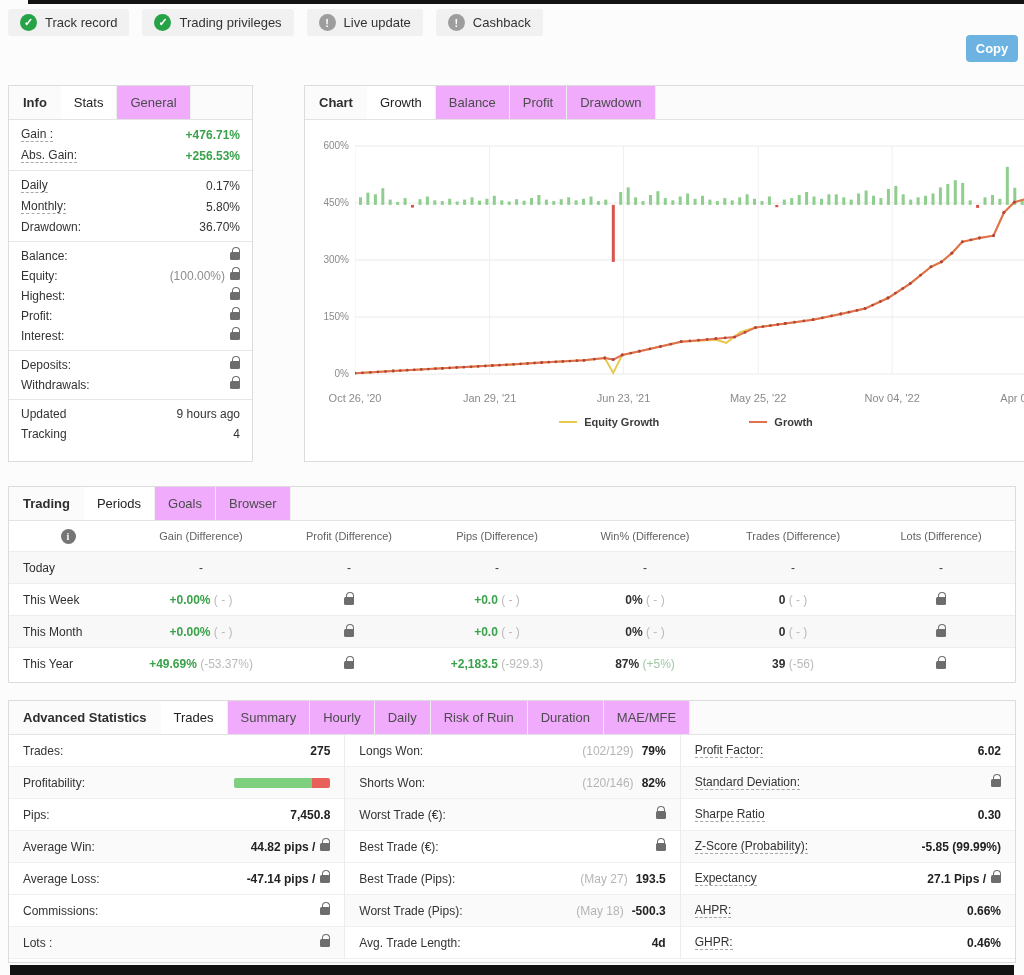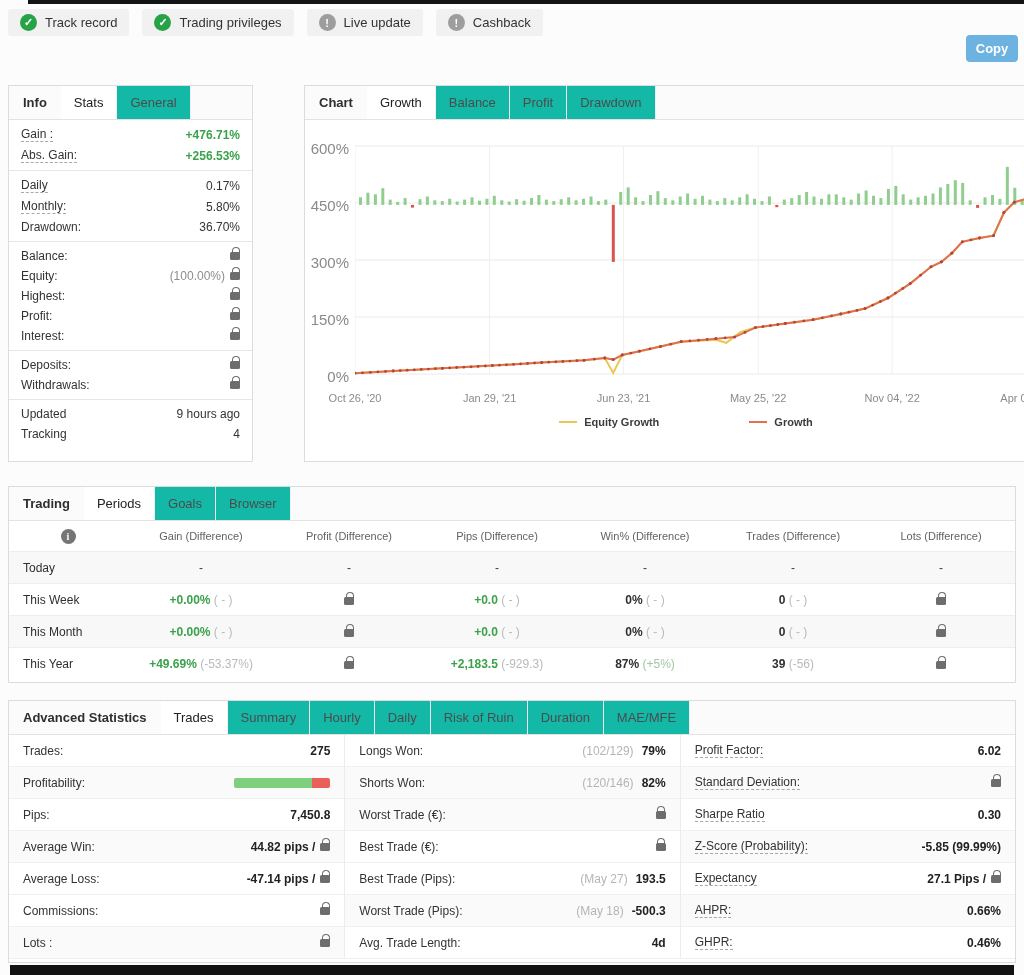--- a/index.html
+++ b/index.html
@@ -18,40 +18,40 @@
   .bicon.ok { background:#27a347; }
   .bicon.warn { background:#9d9d9d; }
   .copy-btn { position:absolute; right:6px; top:35px; width:52px; height:27px; border:none;
               background:#6db3e2; color:#fff; font-size:13px; font-weight:bold;
               border-radius:4px; font-family:inherit; cursor:pointer; }
   
   .panel { position:absolute; background:#fff; border:1px solid #dcdcdc; }
   .tabstrip { display:flex; align-items:stretch; height:34px; background:#fbfbfb;
               border-bottom:1px solid #e3e3e3; font-size:13px; overflow:hidden; }
   .tabstrip .ttl { display:flex; align-items:center; padding:0 14px; font-weight:bold; color:#2e2e2e; }
-  .tab { display:flex; align-items:center; padding:0 13px; background:#14b8a6; color:#4c4c4c;
+  .tab { display:flex; align-items:center; padding:0 13px; background:#f0abfc; color:#4c4c4c;
          border-right:1px solid #efefef; cursor:pointer; }
   .tab.active { background:#fff; color:#222; }
   .strip-icon { margin-left:auto; display:flex; align-items:center; padding:0 12px; cursor:pointer; }
   
   .info-section { border-bottom:1px solid #e7e7e7; padding:4px 0; }
   .info-section:last-child { border-bottom:none; }
   .info-row { display:flex; justify-content:space-between; align-items:center;
               padding:3px 12px; font-size:12px; }
   .u-dash { border-bottom:1px dashed #a8a8a8; }
   .green { color:#39a24a; font-weight:bold; }
   .muted { color:#8d8d8d;text-align:right; }
   .lock { position:relative; display:inline-block; width:10px; height:8px; background:#6d6d6d;
           border-radius:1.5px; vertical-align:-1px; }
   .lock::before { content:""; position:absolute; left:1.5px; top:-5px; width:6px; height:6px;
           border:1.5px solid #6d6d6d; border-bottom:none; border-radius:4px 4px 0 0; }
   .vwrap { display:inline-flex; align-items:center; gap:5px; }
   
   .plot { position:absolute; left:50px; top:50px; width:694px; height:248px; }
-  .ylab { position:absolute; width:40px; text-align:right; font-size:15px; color:#8a8a8a; left:4px; }
+  .ylab { position:absolute; width:40px; text-align:right; font-size:10px; color:#8a8a8a; left:4px; }
   .xlab { position:absolute; font-size:11px; color:#8a8a8a; transform:translateX(-50%); top:306px; white-space:nowrap; }
   .legend { position:absolute; left:8px; right:0; top:330px; display:flex; justify-content:center; gap:90px; }
   .legend-item { display:flex; align-items:center; gap:7px; font-size:11px; font-weight:bold; color:#3c3c3c; }
   .legend-swatch { width:18px; height:0; border-top:2px solid; }
   
   .ptable { font-size:12px; }
   .phead, .prow { display:grid; grid-template-columns:118px repeat(6,1fr); align-items:center; }
   .phead { height:30px; font-size:11px; color:#636363; }
   .phead > div { text-align:center; }
   .prow { min-height:32px; border-top:1px solid #ededed; }

